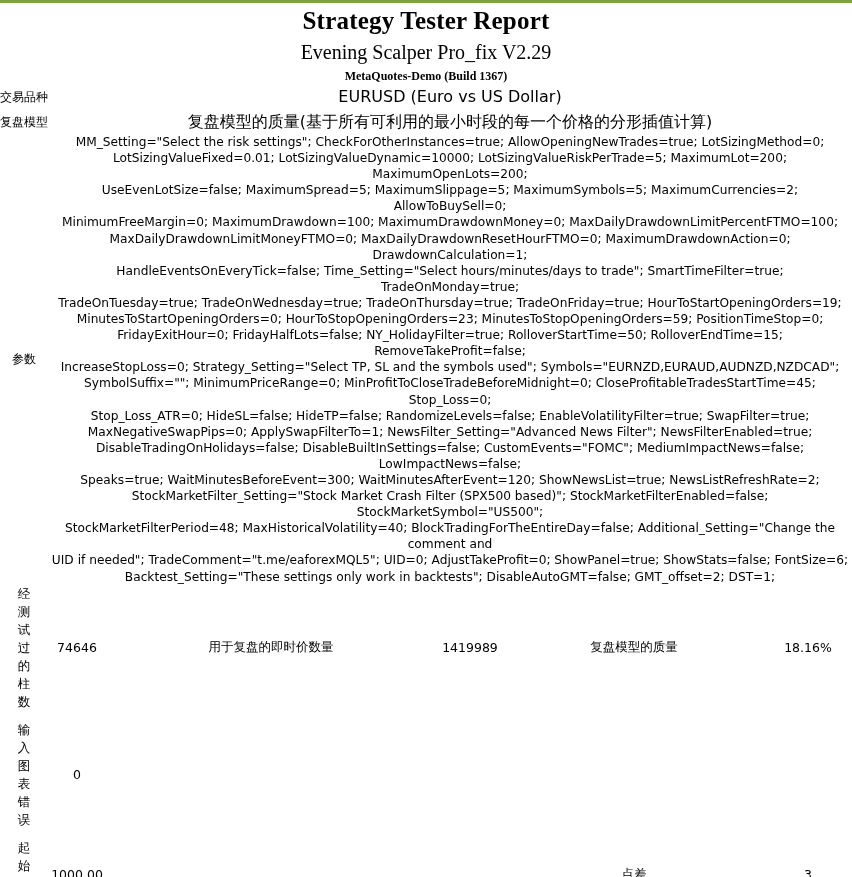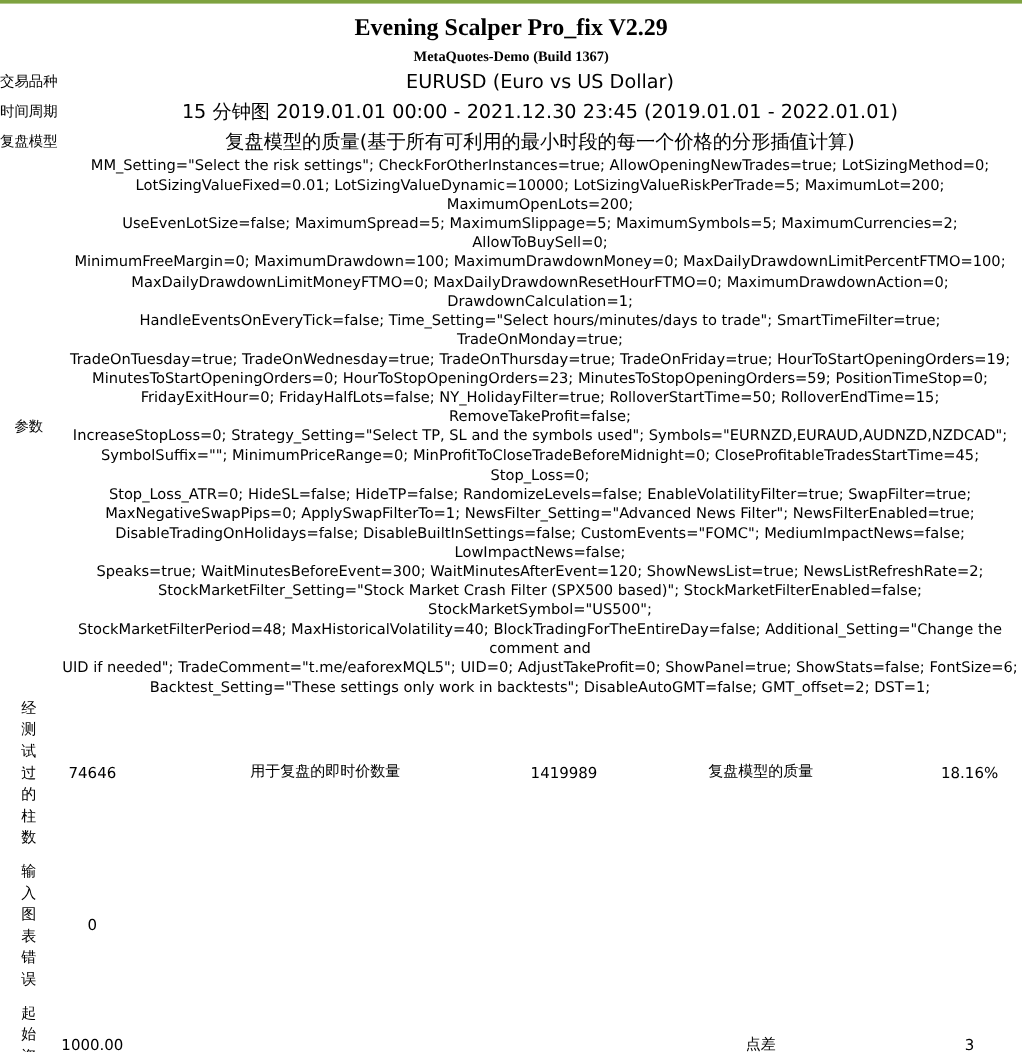--- a/index.html
+++ b/index.html
@@ -28,21 +28,21 @@
   }
   .title-main {
     font-family: "Liberation Serif", "DejaVu Serif", serif;
     font-weight: bold;
     font-size: 25px;
     line-height: 29px;
     letter-spacing: 0.2px;
   }
   .title-sub {
     font-family: "Liberation Serif", "DejaVu Serif", serif;
-    font-weight: bold;
+    font-weight: normal;
     font-size: 20px;
     line-height: 26px;
     margin-top: 4px;
   }
   .title-build {
     font-family: "Liberation Serif", "DejaVu Serif", serif;
     font-weight: bold;
     font-size: 12px;
     line-height: 16px;
     margin-top: 3px;
@@ -121,37 +121,34 @@
   .c-num3 { width: 80px; padding-right: 12px; }
 
   .spacer-row td { height: 10px; font-size: 0; line-height: 0; }
 </style>
 </head>
 <body>
 
 <div class="top-rule" style="background: rgb(126, 162, 63);"></div>
 
 <div class="report-header">
+  <div class="title-main">Strategy Tester Report</div>
   <div class="title-sub">Evening Scalper Pro_fix V2.29</div>
   <div class="title-build">MetaQuotes-Demo (Build 1367)</div>
 </div>
 
 <table class="report">
   <colgroup>
     <col style="width:48px">
     <col>
   </colgroup>
   <tbody>
     <tr class="inforow">
       <td class="lbl-cell">交易品种</td>
       <td class="val-cell">EURUSD (Euro vs US Dollar)</td>
-    </tr>
-    <tr class="inforow">
-      <td class="lbl-cell">时间周期</td>
-      <td class="val-cell">15 分钟图 2019.01.01 00:00 - 2021.12.30 23:45 (2019.01.01 - 2022.01.01)</td>
     </tr>
     <tr class="inforow">
       <td class="lbl-cell">复盘模型</td>
       <td class="val-cell">复盘模型的质量(基于所有可利用的最小时段的每一个价格的分形插值计算)</td>
     </tr>
     <tr class="params-row">
       <td class="lbl-cell">参数</td>
       <td class="params-cell">MM_Setting="Select the risk settings"; CheckForOtherInstances=true; AllowOpeningNewTrades=true; LotSizingMethod=0;
 LotSizingValueFixed=0.01; LotSizingValueDynamic=10000; LotSizingValueRiskPerTrade=5; MaximumLot=200; MaximumOpenLots=200;
 UseEvenLotSize=false; MaximumSpread=5; MaximumSlippage=5; MaximumSymbols=5; MaximumCurrencies=2; AllowToBuySell=0;

